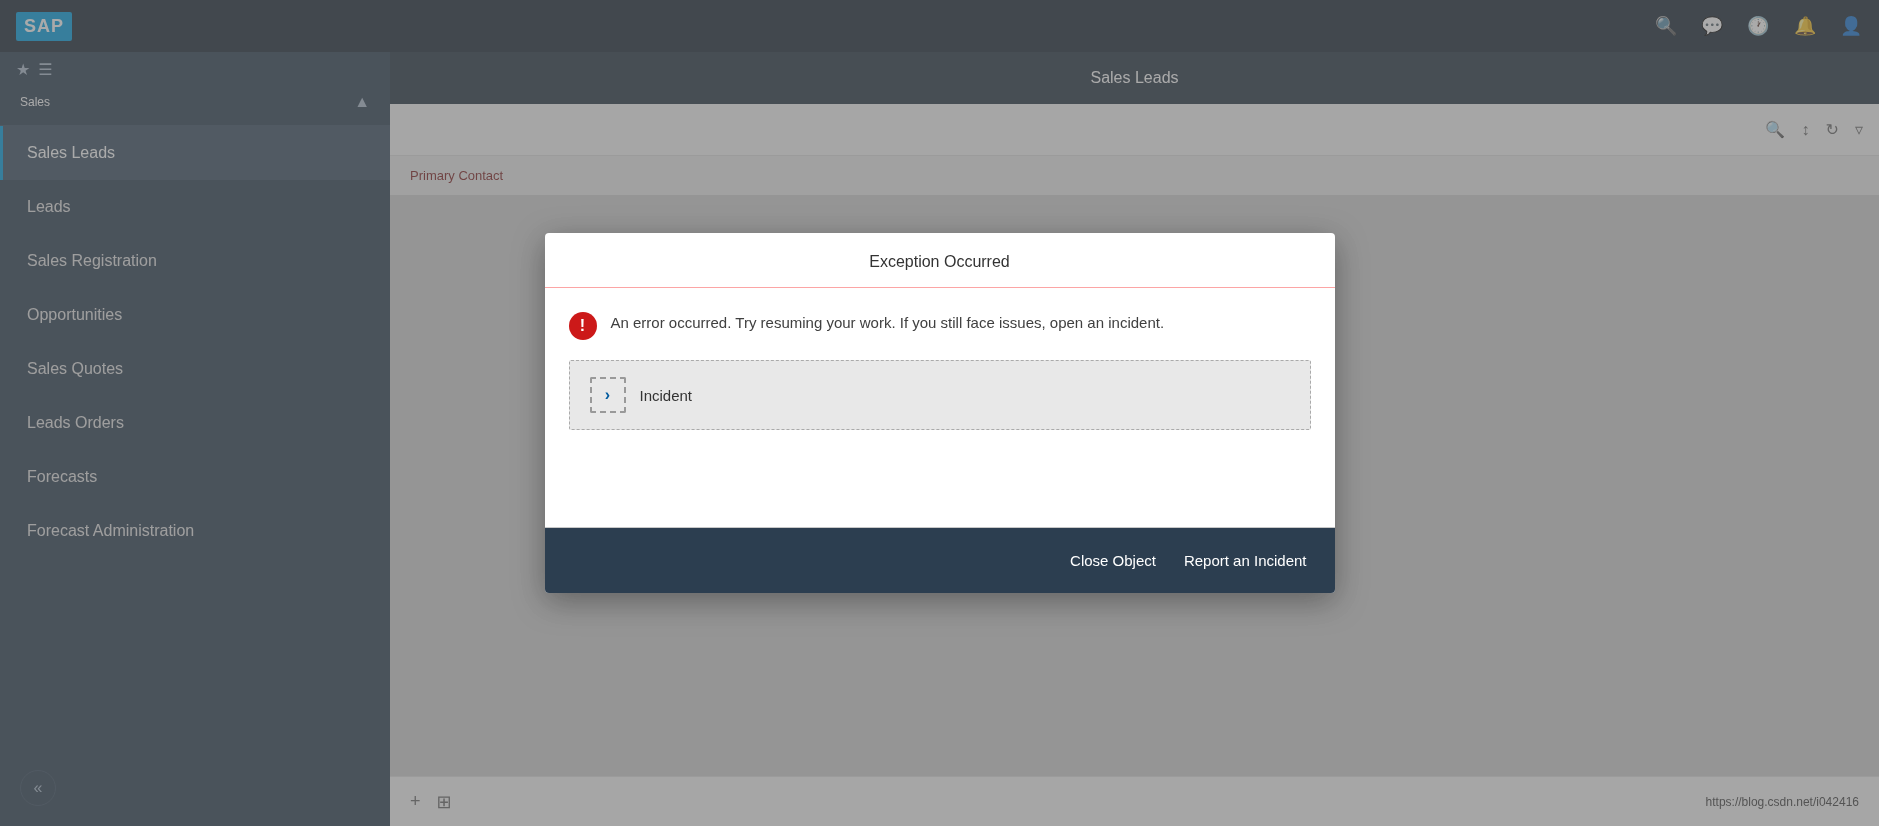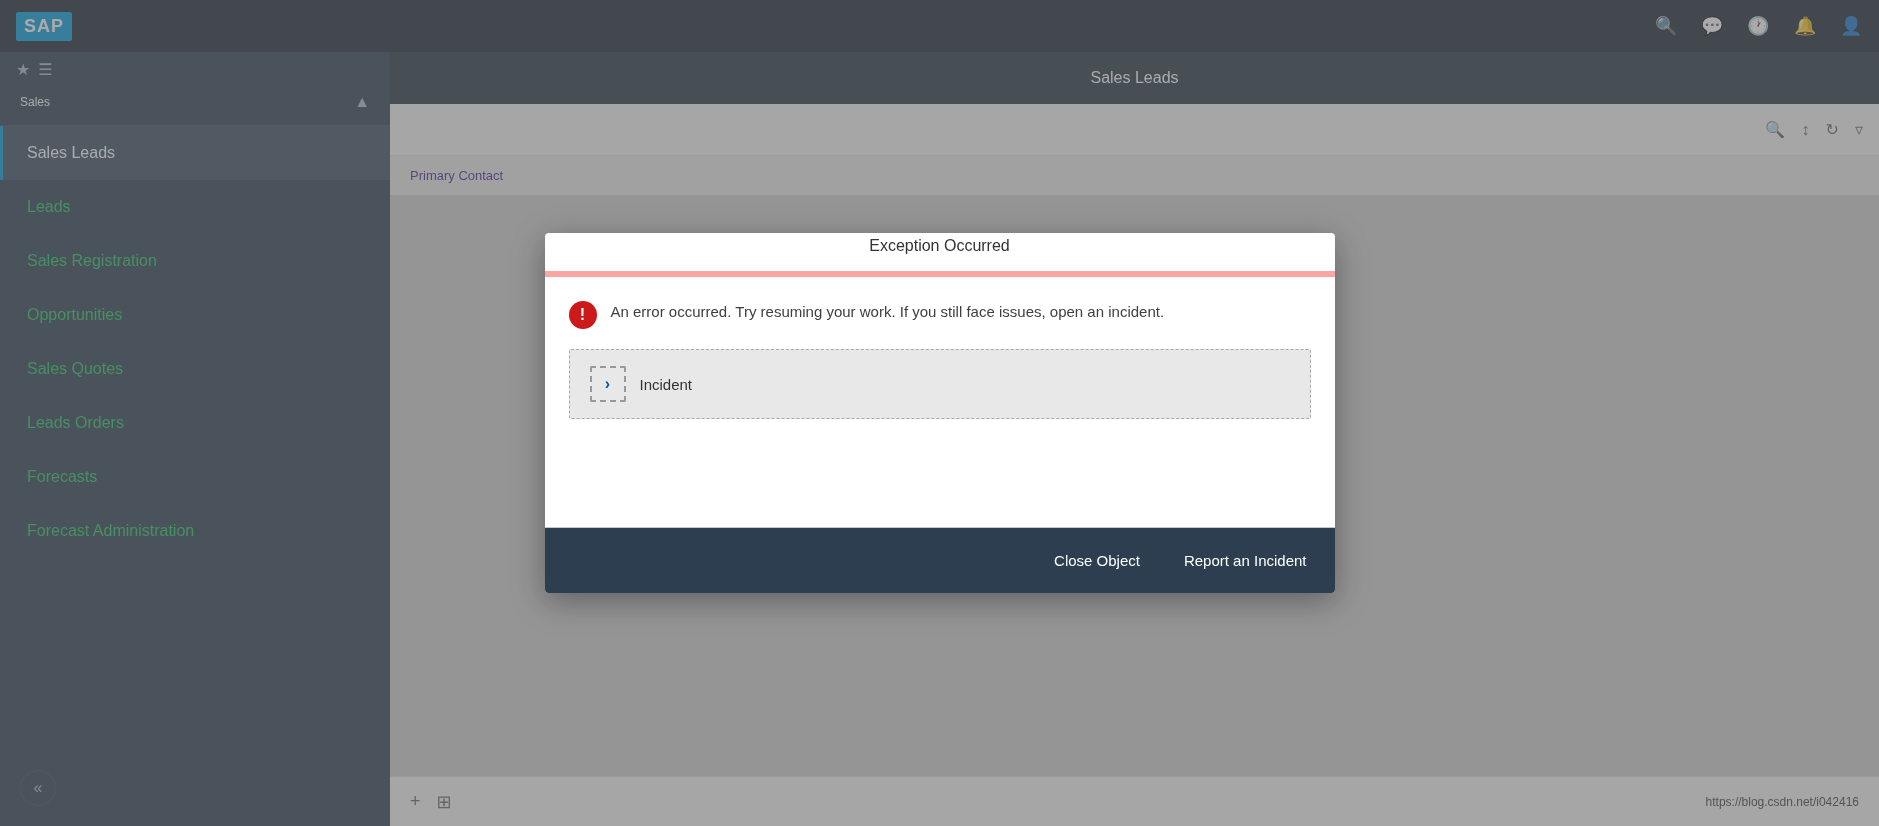--- a/index.html
+++ b/index.html
@@ -53,21 +53,21 @@
       color: #aabbcc; font-size: 16px;
     }
     .sidebar-icon-row {
       display: flex; align-items: center; gap: 8px; padding: 8px 16px 0 16px;
     }
     .sidebar-nav-icon {
       color: #aabbcc; font-size: 16px;
     }
     .sidebar-item {
       padding: 18px 24px;
-      color: #22c55e; font-size: 16px; cursor: pointer;
+      color: #e5e5e5; font-size: 16px; cursor: pointer;
       border-left: 3px solid transparent;
       transition: background 0.1s;
     }
     .sidebar-item.active {
       background: #3a4f62; border-left-color: #009de0; color: #ffffff;
     }
 
     
     .sidebar-collapse {
       position: fixed; bottom: 20px; left: 20px;
@@ -96,21 +96,21 @@
     .toolbar-icon {
       color: #666; font-size: 16px; cursor: pointer;
     }
 
     
     .table-header-row {
       background: #ebebeb; padding: 12px 20px;
       display: flex; gap: 40px;
     }
     .table-col-header {
-      color: #4c1d95; font-size: 13px; font-weight: 500;
+      color: #7f1d1d; font-size: 13px; font-weight: 500;
     }
 
     
     .bottom-bar {
       position: absolute; bottom: 0; left: 0; right: 0;
       height: 50px; background: #f5f5f5;
       display: flex; align-items: center; justify-content: space-between;
       padding: 0 20px; border-top: 1px solid #ddd;
     }
     .bottom-bar-left { display: flex; align-items: center; gap: 16px; }
@@ -126,22 +126,22 @@
 
     
     .dialog {
       background: #ffffff; border-radius: 4px;
       width: 790px; min-height: 360px;
       box-shadow: 0 8px 32px rgba(0,0,0,0.35);
       display: flex; flex-direction: column;
       position: relative;
     }
     .dialog-header {
-      padding: 4px 24px 16px 24px;
-      border-bottom: 6px solid #fca5a5;
+      padding: 20px 24px 16px 24px;
+      border-bottom: 1px solid #fca5a5;
     }
     .dialog-title {
       font-size: 16px; font-weight: 500; color: #333; text-align: center;
     }
     .dialog-body {
       padding: 24px 24px 16px 24px; flex: 1;
     }
     .dialog-message-row {
       display: flex; align-items: flex-start; gap: 14px; margin-bottom: 20px;
     }
@@ -166,21 +166,21 @@
       display: flex; align-items: center; justify-content: center;
       color: #005a9e; font-size: 16px; font-weight: bold;
     }
     .details-label {
       font-size: 15px; color: #333;
     }
     .dialog-footer {
       background: #2c3e50; border-radius: 0 0 4px 4px;
       padding: 16px 24px;
       display: flex; align-items: center; justify-content: flex-end;
-      gap: 36px;
+      gap: 20px;
     }
     .dialog-footer-btn {
       background: transparent; border: none;
       color: #ffffff; font-size: 15px; cursor: pointer;
       padding: 8px 4px; font-weight: 400;
     }
 
     
     .dialog-divider {
       height: 1px; background: #c8c8c8; margin: 0 0 0 0;

